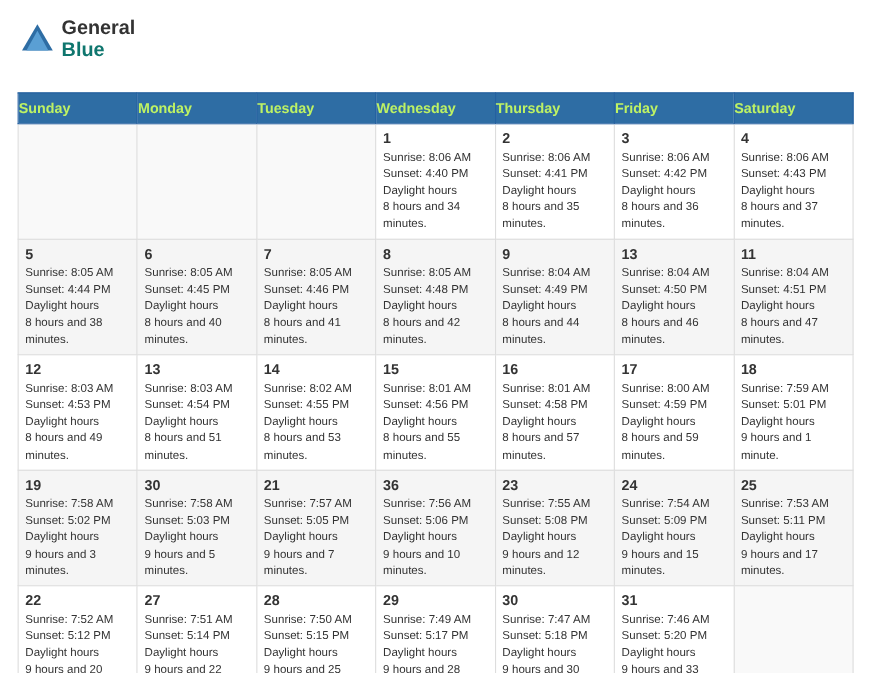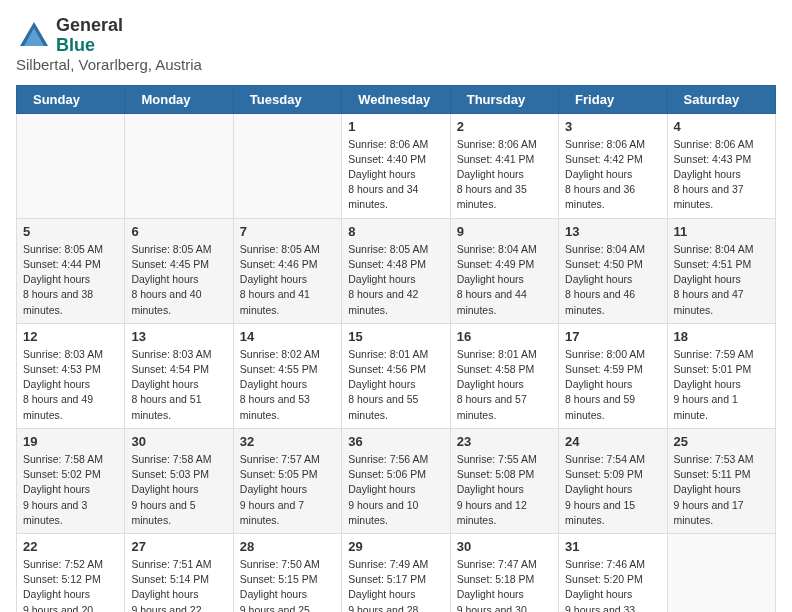--- a/index.html
+++ b/index.html
@@ -7,22 +7,21 @@
       font-family: Arial, sans-serif;
       background: #fff;
       width: 792px;
       min-height: 612px;
       padding: 16px;
     }
     .header {
       display: flex;
       justify-content: space-between;
       align-items: flex-start;
-      margin-bottom: 12px;
-      flex-direction: column;
+      margin-bottom: 28px;
     }
     .logo {
       display: flex;
       align-items: center;
       gap: 4px;
     }
     .logo-text {
       display: flex;
       flex-direction: column;
       line-height: 1.1;
@@ -53,24 +52,24 @@
       font-size: 15px;
       color: #555;
     }
     .calendar {
       width: 100%;
       border-collapse: collapse;
       border: 1px solid #ccc;
     }
     .calendar th {
       background: #2e6da4;
-      color: #ffffff;
+      color: #bef264;
       font-size: 13px;
       font-weight: bold;
-      padding: 6px 16px;
+      padding: 6px 0;
       text-align: left;
       border: 1px solid #2560a0;
     }
     .calendar td {
       border: 1px solid #ddd;
       vertical-align: top;
       padding: 5px 6px;
       width: 108px;
       min-height: 80px;
       background: #fff;
@@ -103,21 +102,20 @@
     <svg class="logo-icon" viewBox="0 0 36 36" xmlns="http://www.w3.org/2000/svg">
       <polygon points="18,4 32,28 4,28" fill="#2e6da4"></polygon>
       <polygon points="18,10 28,28 8,28" fill="#5a9fd4"></polygon>
     </svg>
     <div class="logo-text">
       <span class="logo-general">General</span>
       <span class="logo-blue">Blue</span>
     </div>
   </div>
   <div class="title-block">
-    <div class="location-title">Silbertal, Vorarlberg, Austria</div>
   </div>
 </div>
 
 <table class="calendar">
   <thead>
     <tr>
     <th>Sunday</th>
         <th>Monday</th>
         <th>Tuesday</th>
         <th>Wednesday</th>
@@ -211,21 +209,21 @@
       <tr>
         <td>
           <div class="day-number">19</div>
           <div class="day-info">Sunrise: 7:58 AM<br>Sunset: 5:02 PM<br>Daylight hours<br>9 hours and 3 minutes.</div>
         </td>
         <td>
           <div class="day-number">30</div>
           <div class="day-info">Sunrise: 7:58 AM<br>Sunset: 5:03 PM<br>Daylight hours<br>9 hours and 5 minutes.</div>
         </td>
         <td>
-          <div class="day-number">32</div>
+          <div class="day-number">21</div>
           <div class="day-info">Sunrise: 7:57 AM<br>Sunset: 5:05 PM<br>Daylight hours<br>9 hours and 7 minutes.</div>
         </td>
         <td>
           <div class="day-number">36</div>
           <div class="day-info">Sunrise: 7:56 AM<br>Sunset: 5:06 PM<br>Daylight hours<br>9 hours and 10 minutes.</div>
         </td>
         <td>
           <div class="day-number">23</div>
           <div class="day-info">Sunrise: 7:55 AM<br>Sunset: 5:08 PM<br>Daylight hours<br>9 hours and 12 minutes.</div>
         </td>

